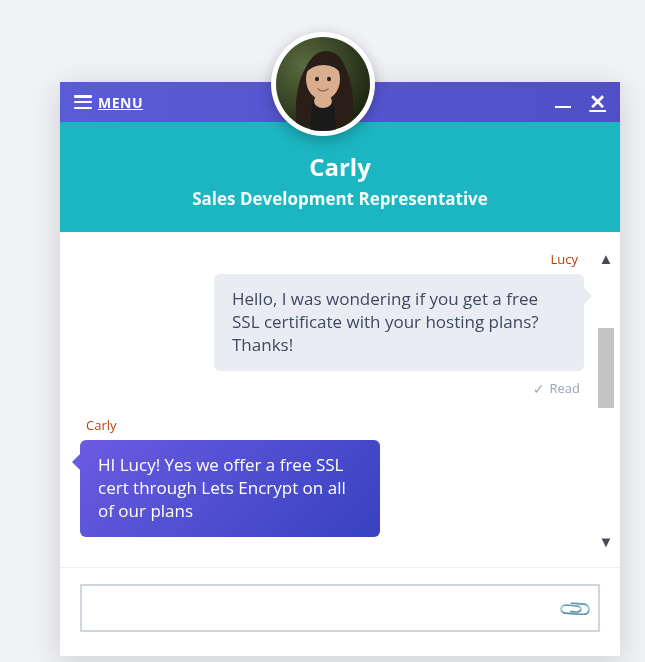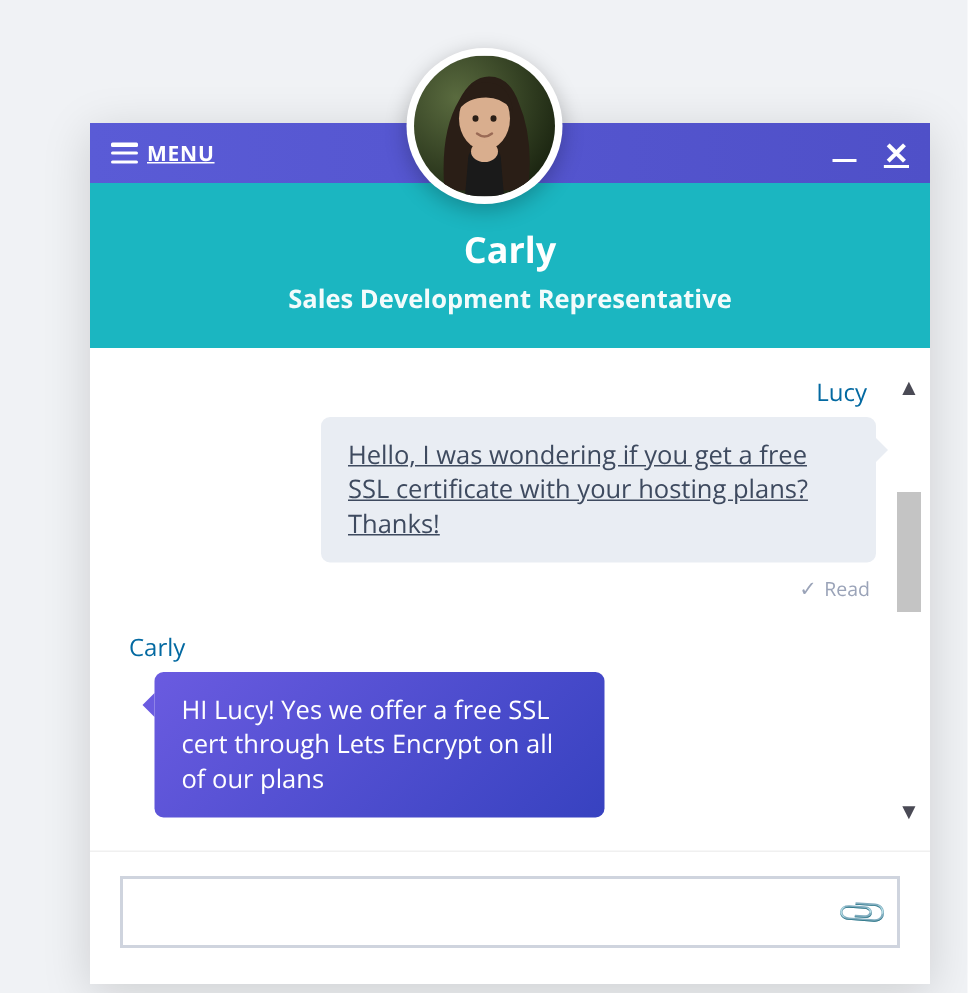--- a/index.html
+++ b/index.html
@@ -74,37 +74,36 @@
       overflow: hidden;
     }
     .avatar-inner svg { width:100%; height:100%; display:block; }
     .messages {
       flex: 1;
       position: relative;
       padding: 18px 36px 12px 20px;
       overflow: hidden;
     }
     .sender-label {
-      font-size: 16px;
-      color: #0369a1;
+      font-size: 13px;
+      color: #c2410c;
       margin-bottom: 6px;
     }
     .sender-right { text-align: right; padding-right: 6px; }
     .sender-left { text-align: left; padding-left: 6px; }
     .bubble-user {
       margin-left: auto;
       max-width: 370px;
       background: #e9edf3;
       color: #3e4a5f;
       padding: 14px 18px;
       border-radius: 6px;
       font-size: 17px;
       line-height: 1.35;
       position: relative;
-      text-decoration: underline;
     }
     .bubble-user::after {
       content:"";
       position:absolute;
       right:-8px; top:14px;
       border: 8px solid transparent;
       border-left-color: #e9edf3;
       border-right: none;
     }
     .read-status {
@@ -119,21 +118,20 @@
     .agent-block { margin-top: 18px; }
     .bubble-agent {
       max-width: 300px;
       background: linear-gradient(135deg, #6a5be0 0%, #3742c0 100%);
       color: #fff;
       padding: 14px 18px;
       border-radius: 6px;
       font-size: 17px;
       line-height: 1.35;
       position: relative;
-      margin-left: 23px;
     }
     .bubble-agent::before {
       content:"";
       position:absolute;
       left:-8px; top:14px;
       border: 8px solid transparent;
       border-right-color: #6a5be0;
       border-left: none;
     }
     .scroll-track {

